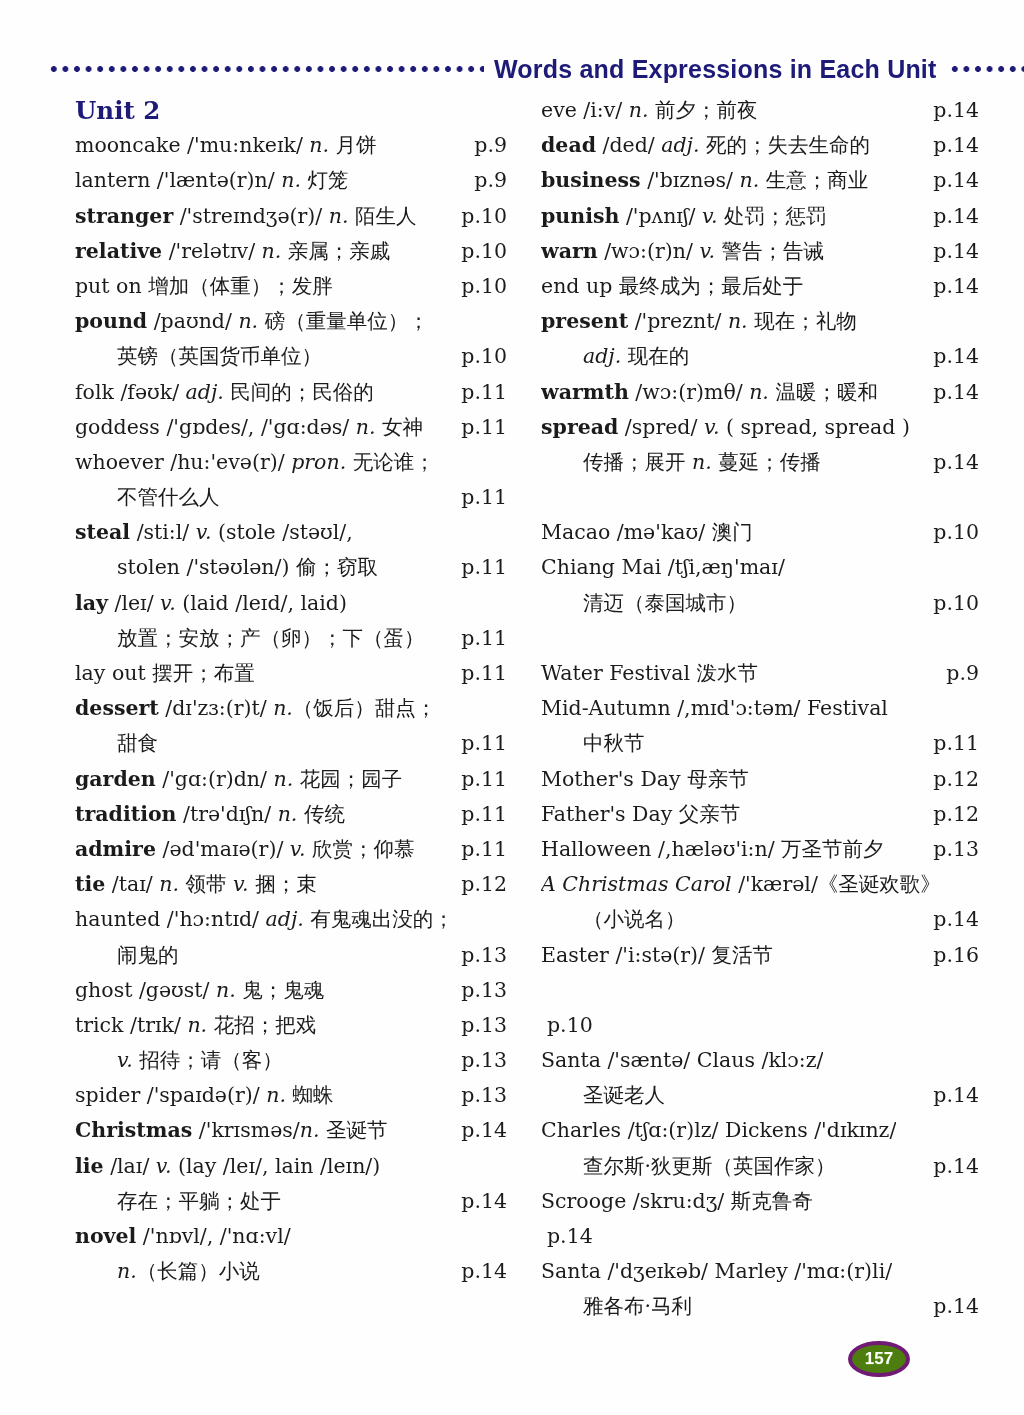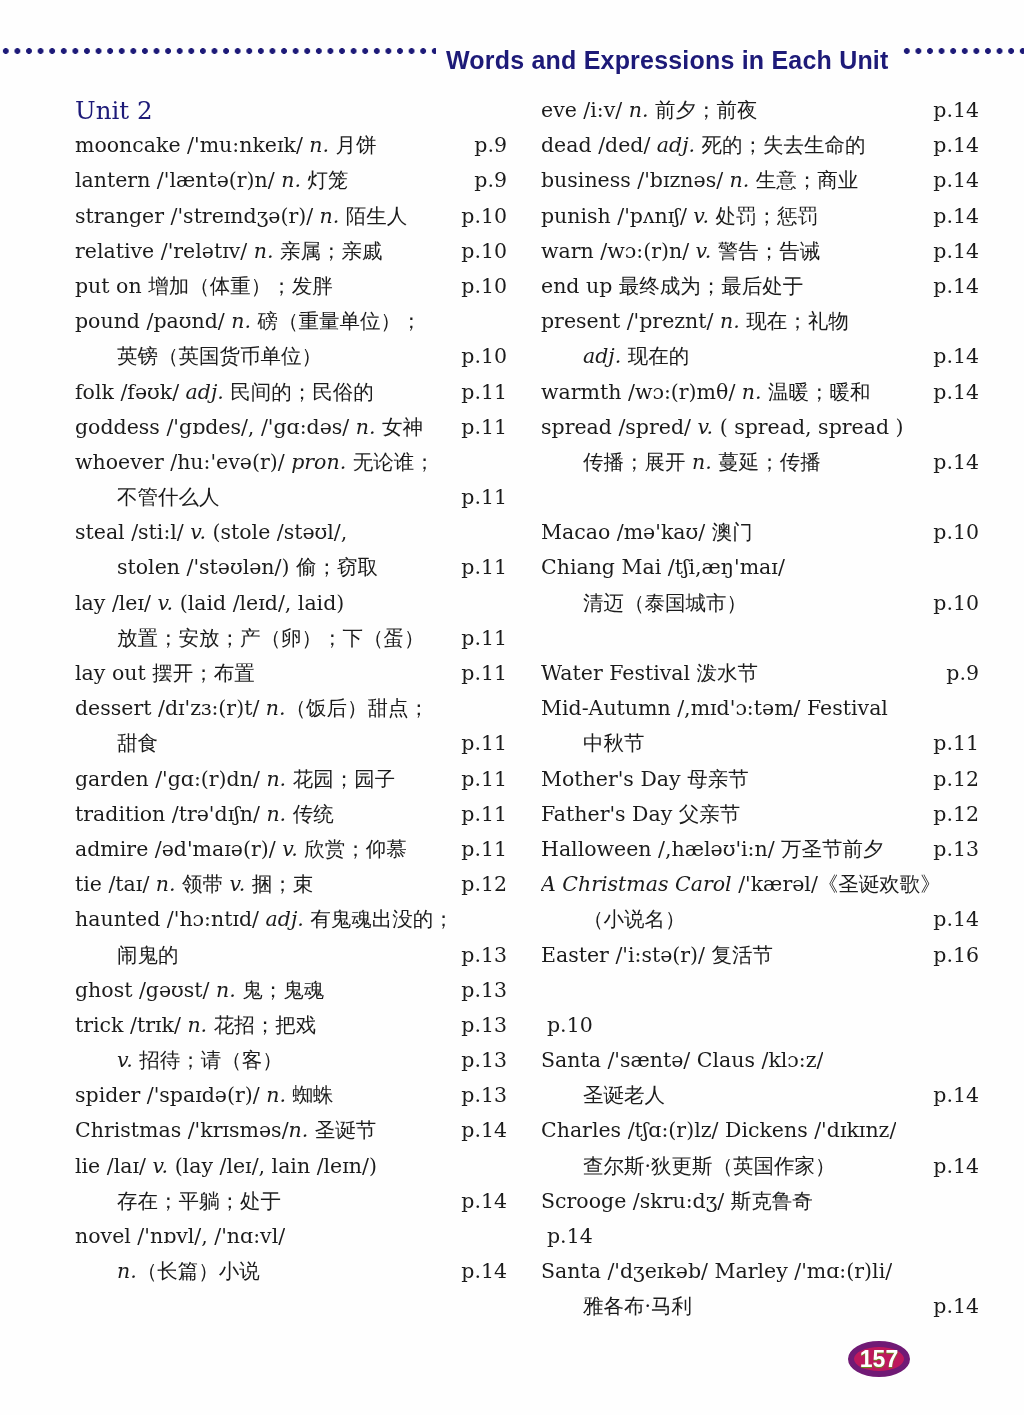--- a/index.html
+++ b/index.html
@@ -4,21 +4,21 @@
 <style>
   html,body{margin:0;padding:0;}
   body{
     width:1024px;height:1415px;background:#ffffff;
     font-family:"DejaVu Serif","Liberation Serif",serif;
     color:#1b1b1b;position:relative;overflow:hidden;
   }
   .page{width:1024px;height:1415px;position:relative;background:#fefefe;}
 
   
-  .header{position:absolute;top:46px;left:0;right:0;display:flex;align-items:flex-start;height:30px;}
+  .header{position:absolute;top:54px;left:0;right:0;display:flex;align-items:center;height:30px;padding-left:48px;}
   .dots{height:10px;background-image:radial-gradient(circle,#1d1a78 2.6px,transparent 3.2px);
         background-size:11.6px 10px;background-repeat:repeat-x;background-position:left center;}
   .dots-left{width:436px;flex:0 0 auto;}
   .dots-right{flex:1 1 auto;}
   .header-title{
     font-family:"Liberation Sans","DejaVu Sans",sans-serif;
     font-weight:bold;font-size:25px;color:#1d1a78;margin:0 12px 0 10px;white-space:nowrap;letter-spacing:0.2px;
   }
 
   
@@ -26,33 +26,33 @@
   .col{display:flex;flex-direction:column;}
   .col-left{width:432px;margin-right:34px;}
   .col-right{width:438px;text-align:right;}
 
   .line{display:flex;justify-content:space-between;align-items:baseline;
         height:35.2px;line-height:35.2px;font-size:20.5px;white-space:nowrap;}
   .line .t{flex:0 1 auto;overflow:hidden;}
   .line .p{flex:0 0 auto;margin-left:6px;}
   .indent .t{padding-left:42px;}
   .spacer{visibility:hidden;}
-  .b{font-weight:normal;}
+  .b{font-weight:bold;}
   .it{font-style:italic;}
 
   .unit-row{height:35.2px;line-height:35.2px;}
-  .unit-heading{font-size:24.5px;font-weight:normal;color:#1d1a78;text-align:right;}
+  .unit-heading{font-size:24.5px;font-weight:bold;color:#1d1a78;text-align:right;}
 
   
   .page-badge{
     position:absolute;left:848px;top:1341px;width:62px;height:36px;
-    background:#be185d;border:6px solid #701a75;border-radius:50%;
+    background:#4d7c0f;border:4px solid #701a75;border-radius:50%;
     display:flex;align-items:center;justify-content:center;
     color:#ffffff;font-family:"Liberation Sans","DejaVu Sans",sans-serif;
-    font-weight:bold;font-size:23px;text-shadow:0 1px 1px #5f9a15;box-sizing:border-box;
+    font-weight:bold;font-size:17px;text-shadow:0 1px 1px #5f9a15;box-sizing:border-box;
   }
 </style>
 </head>
 <body>
 
 <div class="page">
 
   <div class="header">
     <div class="dots dots-left"></div>
     <div class="header-title">Words and Expressions in Each Unit</div>

